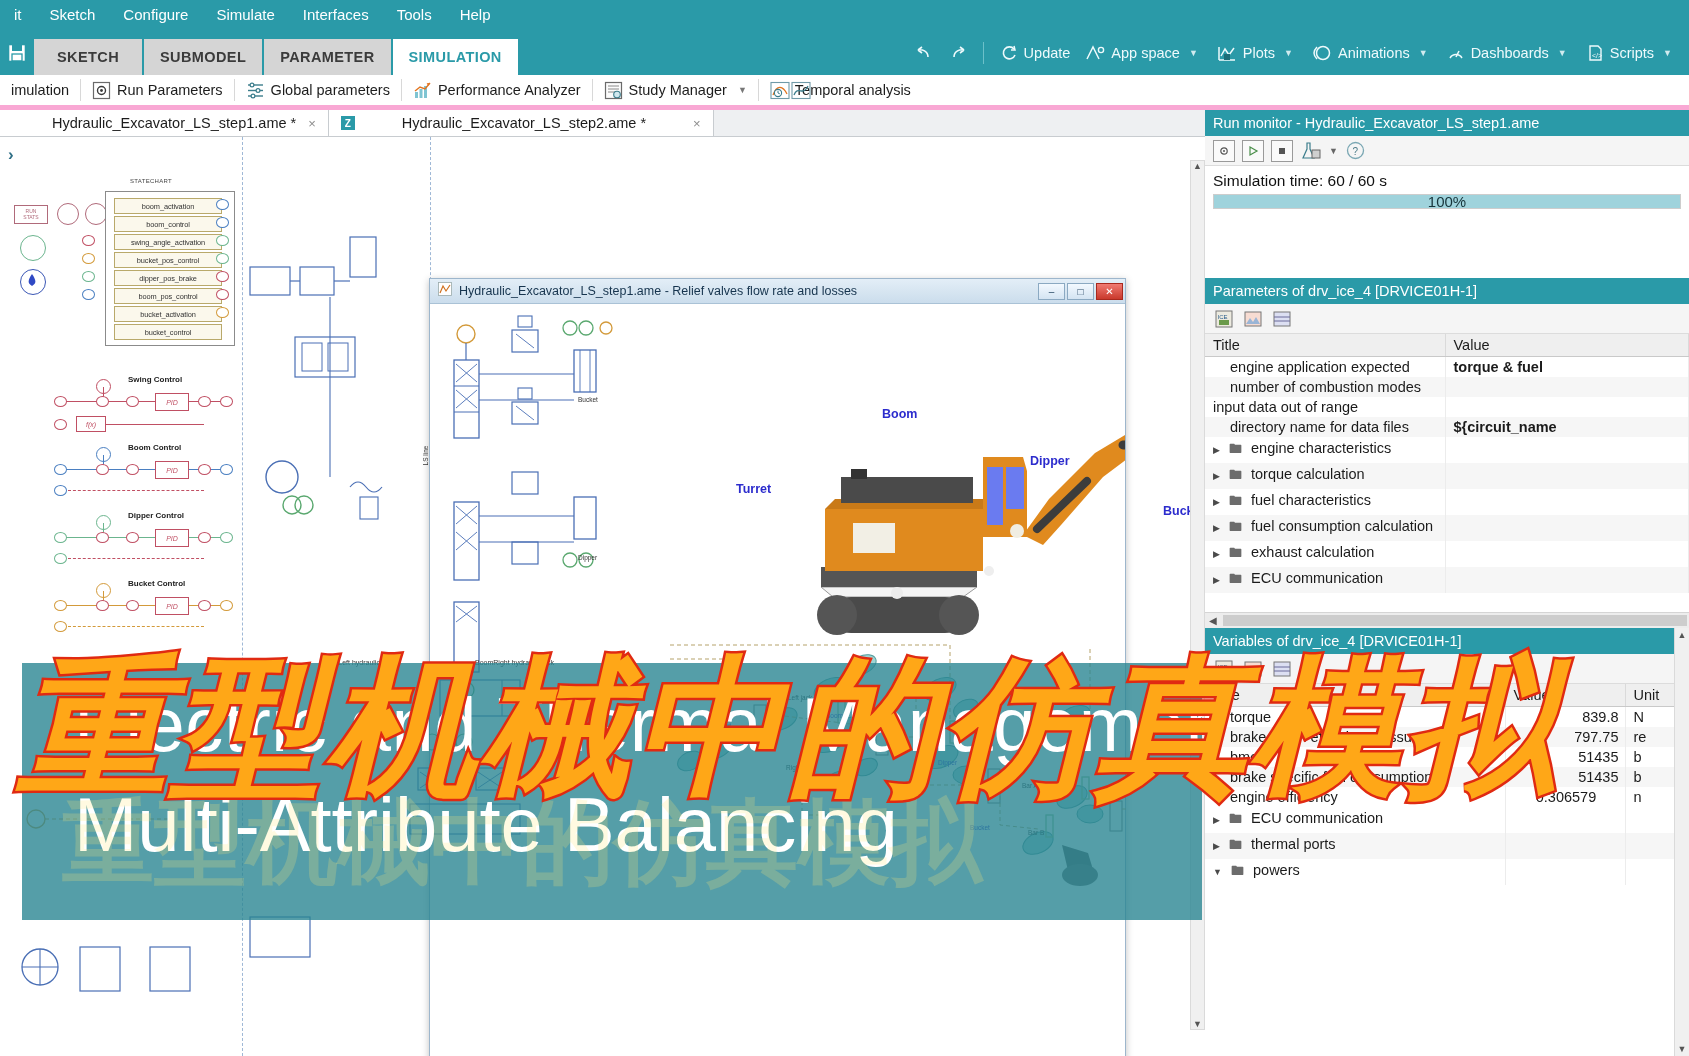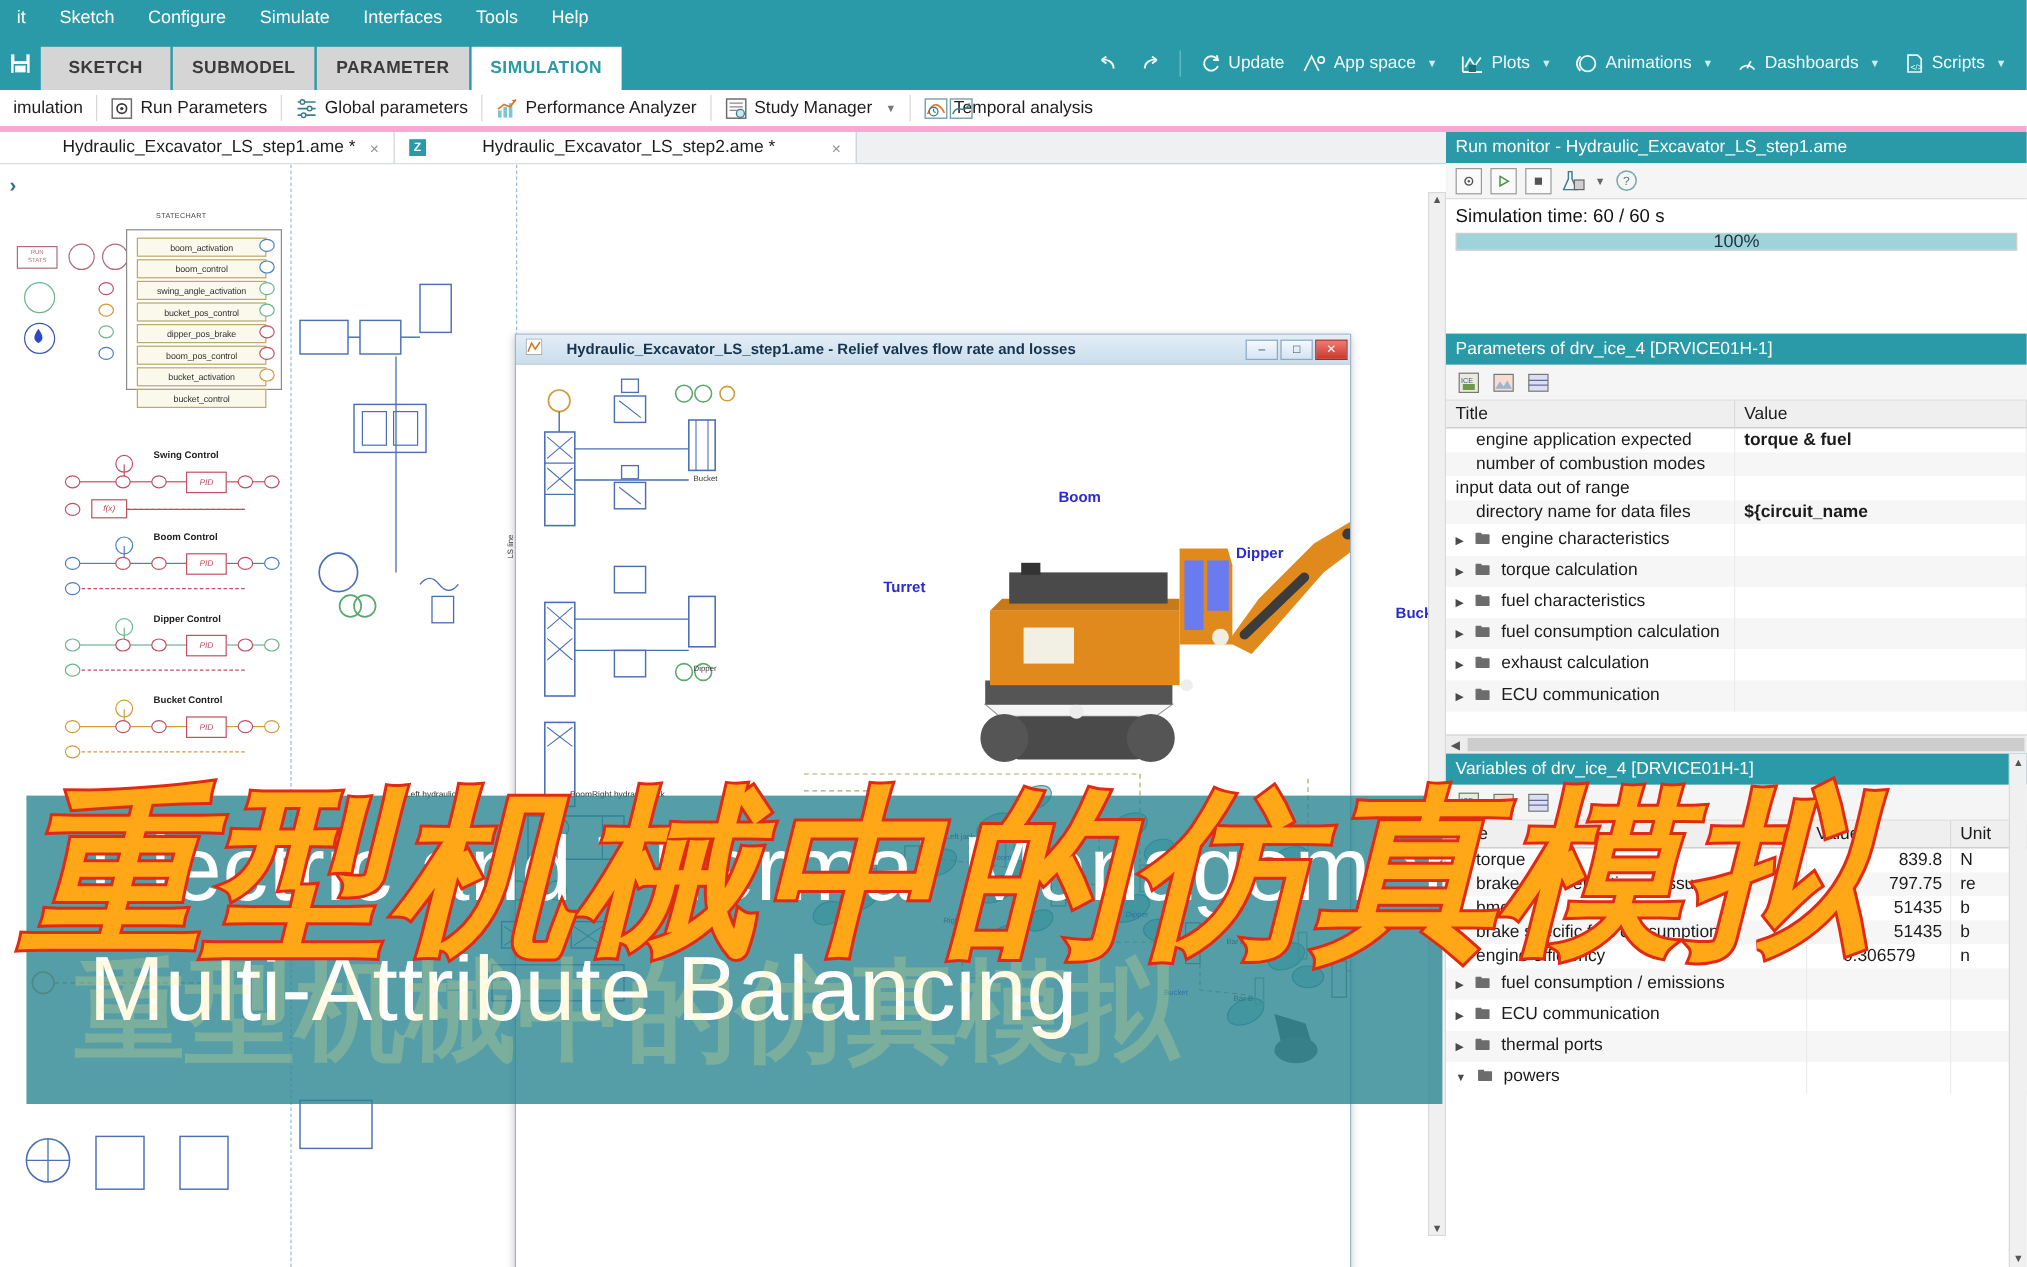--- a/index.html
+++ b/index.html
@@ -81,21 +81,21 @@
   }
   #expander {
     position:absolute; left:8px; top:8px; font-size:17px; color:#2f6f86; font-weight:bold;
   }
   
   #leftsketch { position:absolute; left:10px; top:36px; width:225px; height:600px; }
   .minicirc {
     position:absolute; border-radius:50%; border:1.6px solid; background:#fff;
   }
   .statechart {
-    position:absolute; left:95px; top:18px; width:130px; height:134px;
+    position:absolute; left:95px; top:18px; width:130px; height:155px;
     border:1.4px solid #8b8b8b; background:#fff;
   }
   .scLabel {
     position:absolute; top:-14px; left:24px; font-size:6px; color:#444; letter-spacing:.3px;
   }
   .scrow {
     position:absolute; left:8px; width:108px; height:16px;
     border:1px solid #b9a96a; background:#fbf8ec;
     font-size:7.4px; color:#333; display:flex; align-items:center;
     justify-content:center; letter-spacing:-.1px;
@@ -119,22 +119,21 @@
     background:#f3f7fb; border:1px solid #9db6cc;
     box-shadow:0 2px 7px rgba(0,0,0,.25);
   }
   #floatwin .titlebar {
     height:25px; background:linear-gradient(#e3eef7,#cbddec);
     display:flex; align-items:center; padding:0 2px 0 8px;
     border-bottom:1px solid #aac2d6;
   }
   #floatwin .titlebar .ttxt {
     font-size:12.5px; color:#16344e; white-space:nowrap; flex:1;
-    margin-left:20px;
-    font-weight:bold;
+    margin-left:7px;
   }
   .winbtn {
     width:27px; height:17px; border:1px solid #8ba9c2;
     background:linear-gradient(#f3f9ff,#d4e4f2); margin-left:2px;
     display:flex; align-items:center; justify-content:center;
     font-size:10px; color:#2a4a66;
   }
   .winbtn.close { background:linear-gradient(#f07a72,#c9392c); border-color:#a8291e; color:#fff; }
   #floatwin .body { position:absolute; left:0; top:25px; right:0; bottom:0; background:#ffffff; }
   
@@ -949,29 +948,20 @@
         <tr class="alt">
           <td style="padding-left:25px">brake specific fuel consumption</td>
           <td style="text-align:right;padding-right:6px">51435</td>
           <td>b</td>
         </tr>
         <tr>
           <td style="padding-left:25px">engine efficiency</td>
           <td style="text-align:center;padding-right:6px">0.306579</td>
           <td>n</td>
         </tr>
-        <tr class="alt">
-          <td>
-            <span class="treearrow">▶</span>
-            <span class="folder">🖿</span>
-            <span>fuel consumption / emissions</span>
-          </td>
-          <td></td>
-          <td></td>
-        </tr>
         <tr>
           <td>
             <span class="treearrow">▶</span>
             <span class="folder">🖿</span>
             <span>ECU communication</span>
           </td>
           <td></td>
           <td></td>
         </tr>
         <tr class="alt">

